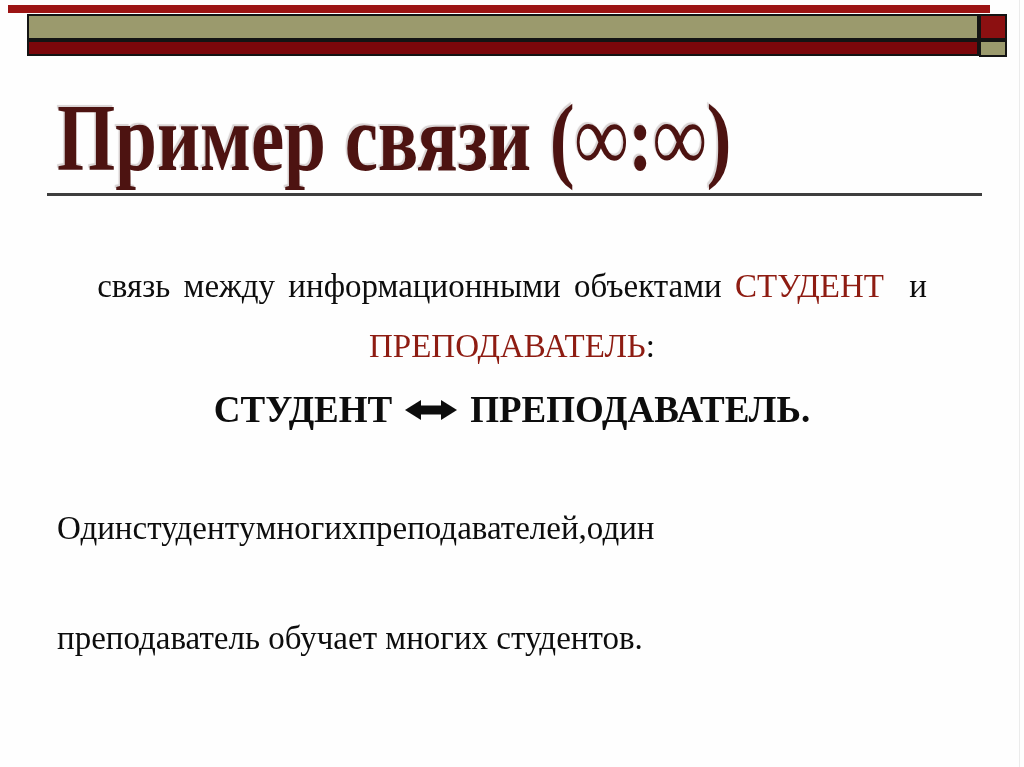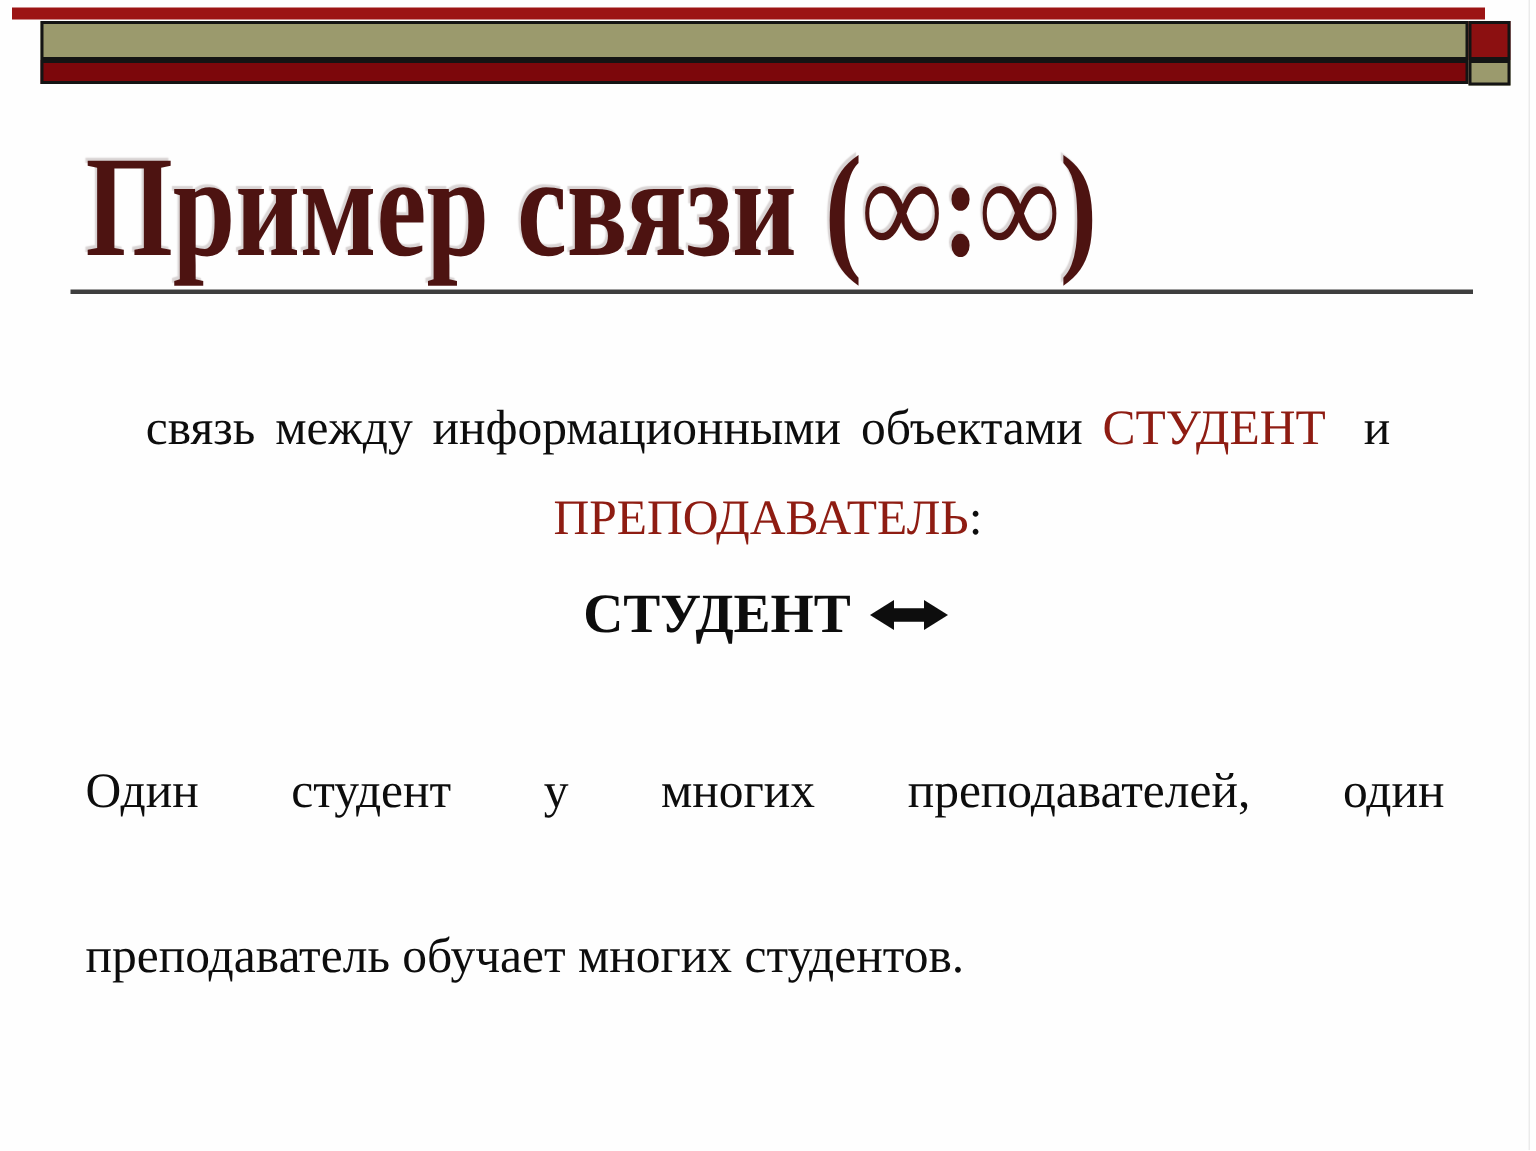--- a/index.html
+++ b/index.html
@@ -47,21 +47,21 @@
   .relation-line{
     position:absolute;left:0;top:388px;width:1024px;
     display:flex;align-items:center;justify-content:center;gap:10px;
     font-size:37px;font-weight:bold;white-space:nowrap;
   }
   .arrow-wrap{display:inline-flex;align-items:center;margin:0 2px;}
 
   
   .par-line1{
     position:absolute;left:57px;top:510px;width:906px;
-    display:flex;justify-content:space-between;
+    display:flex;justify-content:flex-start;
     font-size:33px;white-space:nowrap;
   }
   .par-line2{
     position:absolute;left:57px;top:574px;
     font-size:33px;white-space:nowrap;margin-top:46px;
   }
 </style>
 </head>
 <body>
 
@@ -88,20 +88,21 @@
 
   <div class="relation-line">
     <span>СТУДЕНТ</span>
     <span class="arrow-wrap">
       <svg width="54" height="24" viewBox="0 0 54 24" aria-hidden="true">
         <polygon points="1,12 17,2 17,22" fill="#0d0d0d"></polygon>
         <polygon points="53,12 37,2 37,22" fill="#0d0d0d"></polygon>
         <rect x="15" y="7.5" width="24" height="9" fill="#0d0d0d"></rect>
       </svg>
     </span>
+    <span>ПРЕПОДАВАТЕЛЬ.</span>
   </div>
 
   <div class="par-line1">
     <span>Один</span>
     <span>студент</span>
     <span>у</span>
     <span>многих</span>
     <span>преподавателей,</span>
     <span>один</span>
   </div>

